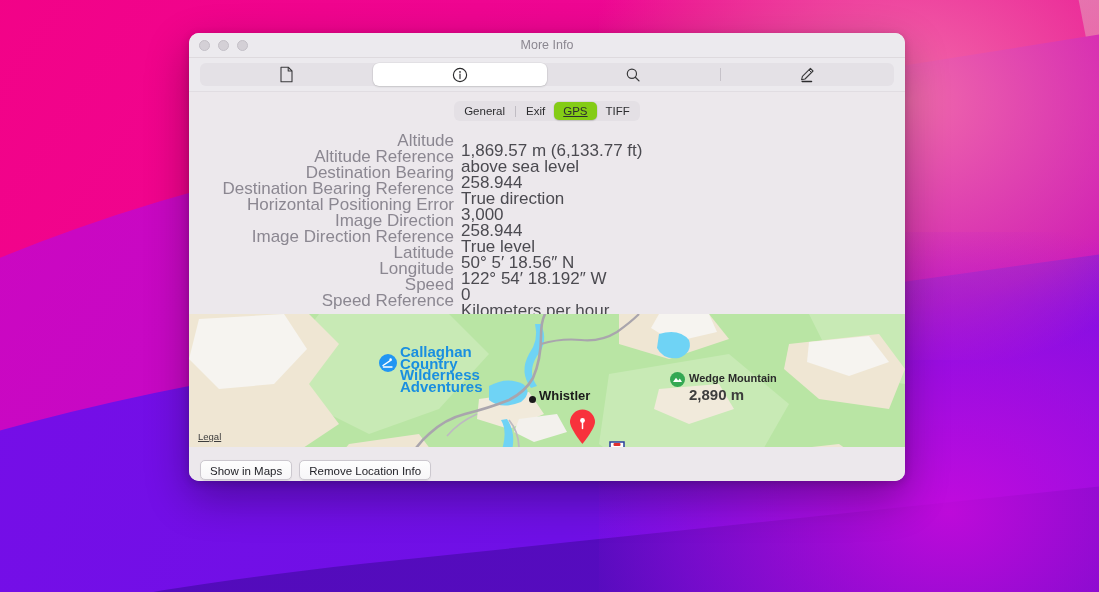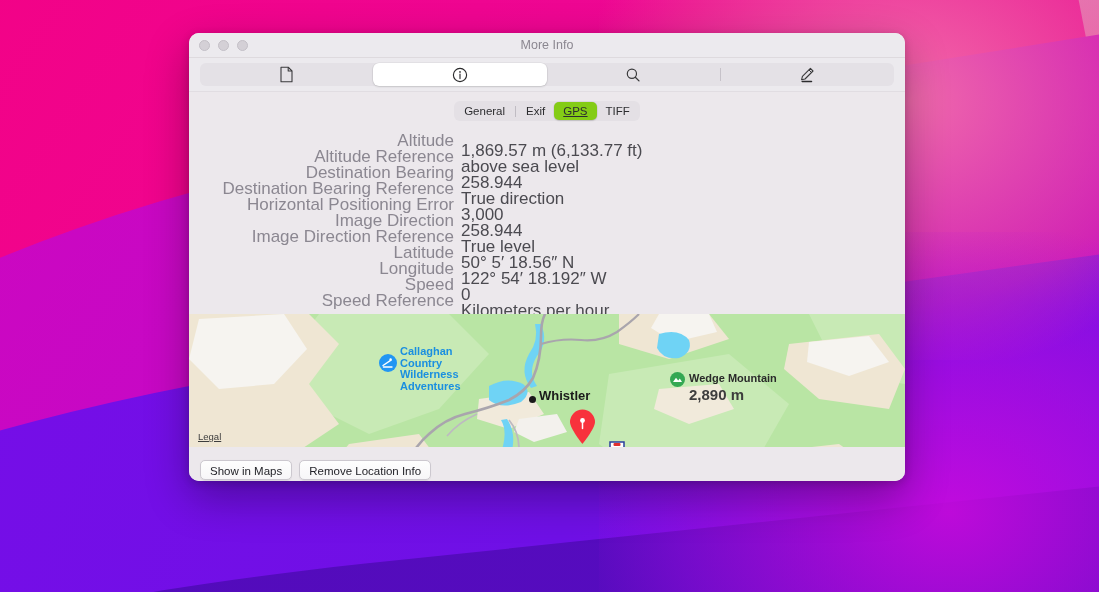--- a/index.html
+++ b/index.html
@@ -383,21 +383,21 @@
 
       <div style="position:absolute;left:196px;top:370px;"></div>
       <div class="map-label" style="left:190px;top:40px;width:18px;height:18px;">
         <svg width="18" height="18" viewBox="0 0 18 18">
           <circle cx="9" cy="9" r="9" fill="#2196f3"></circle>
           <path d="M4 11.5 L12 6.2" stroke="#ffffff" stroke-width="1.4" stroke-linecap="round"></path>
           <path d="M4.4 13 L13 13" stroke="#ffffff" stroke-width="1.3" stroke-linecap="round"></path>
           <circle cx="11.6" cy="5.4" r="1.2" fill="#ffffff"></circle>
         </svg>
       </div>
-      <div class="map-label" style="left:211px;top:32px;color:#1a8fe0;font-weight:bold;font-size:11px;line-height:11.5px;">
+      <div class="map-label" style="left:211px;top:32px;color:#1a8fe0;font-weight:bold;font-size:15px;line-height:11.5px;">
         <div>Callaghan</div>
         <div>Country</div>
         <div>Wilderness</div>
         <div>Adventures</div>
       </div>
 
       <div class="map-label" style="left:340px;top:82px;width:7px;height:7px;border-radius:50%;background:#1a1a1a;"></div>
       <div class="map-label" style="left:350px;top:74px;color:#1a1a1a;font-weight:bold;font-size:13px;">Whistler</div>
 
       <div class="map-label" style="left:481px;top:58px;width:15px;height:15px;">

